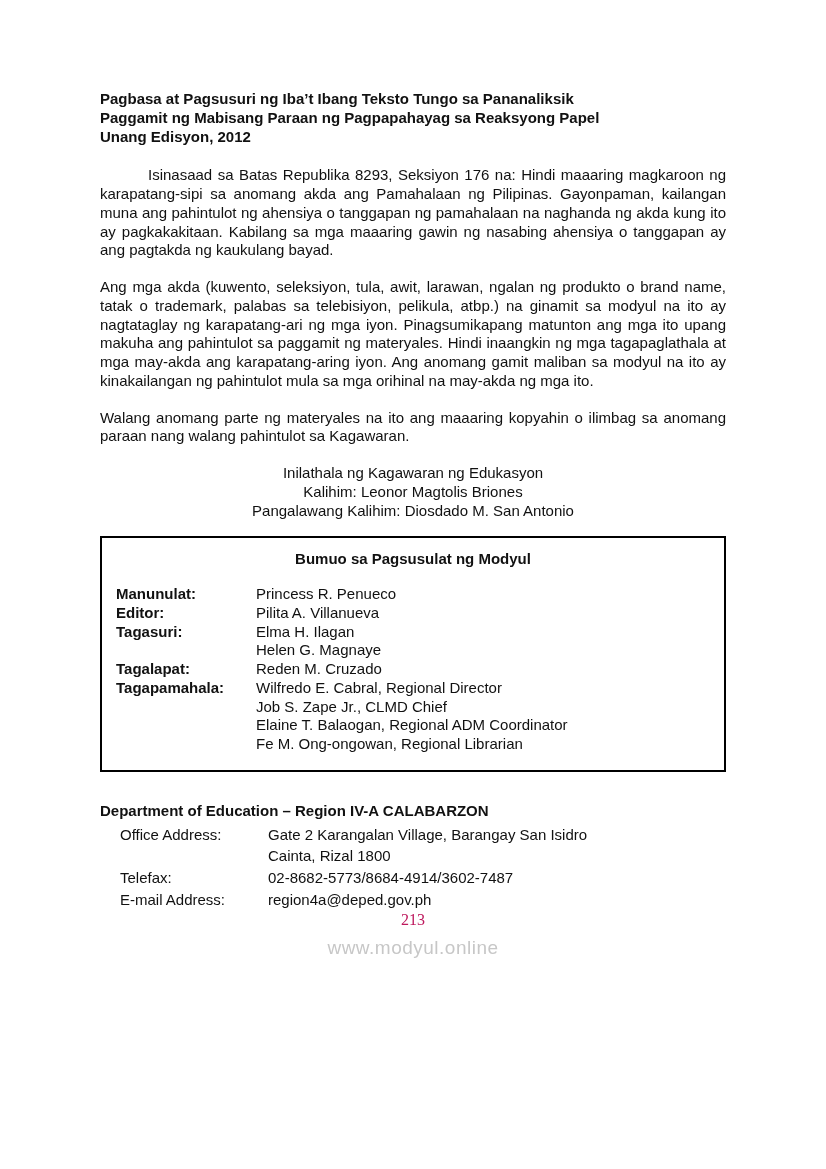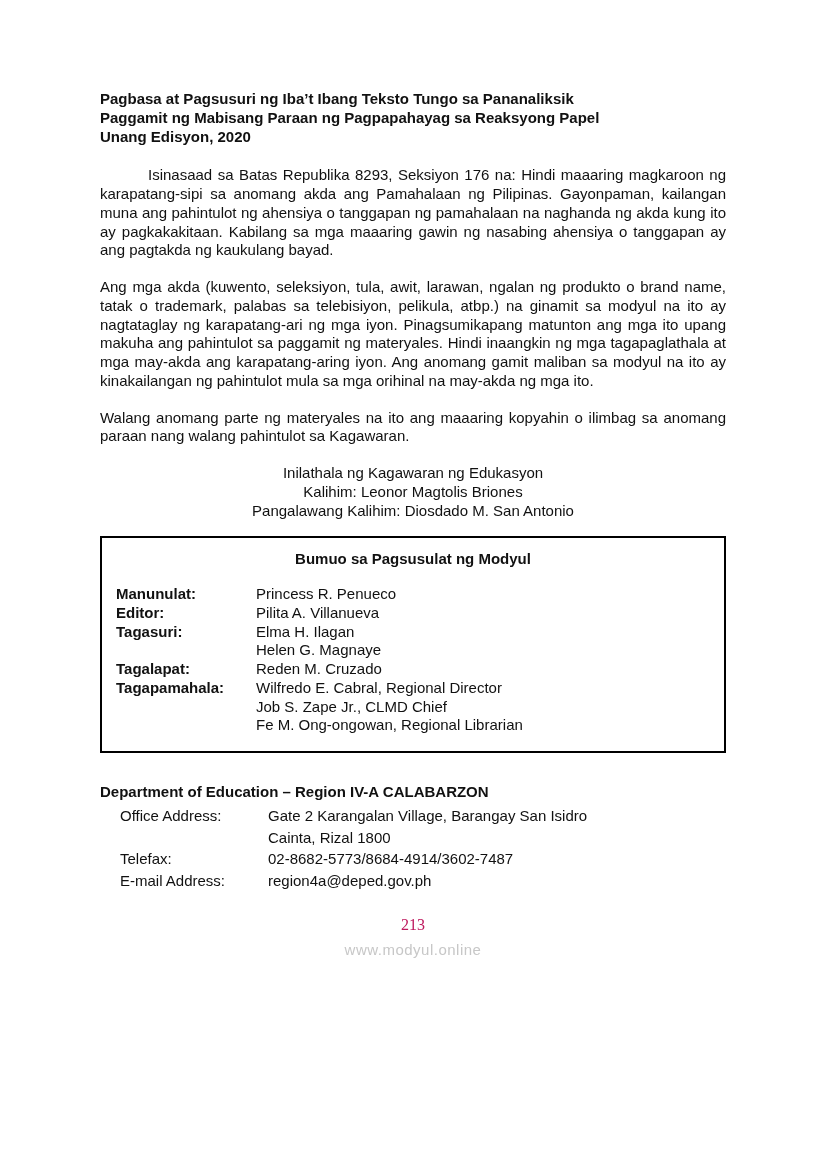--- a/index.html
+++ b/index.html
@@ -60,35 +60,35 @@
     text-align: center;
   }
   .page-number {
     font-family: "Liberation Serif", serif;
     font-size: 16px;
     color: #be185d;
     margin-bottom: 6px;
   }
   .watermark {
     font-family: "Liberation Sans", sans-serif;
-    font-size: 15px;
+    font-size: 19px;
     color: #c7c7c7;
     letter-spacing: 0.5px;
   }
 </style>
 </head>
 <body>
 
 <div class="page">
   <div class="content">
 
     <div class="title-block">
       <div>Pagbasa at Pagsusuri ng Iba’t Ibang Teksto Tungo sa Pananaliksik</div>
       <div>Paggamit ng Mabisang Paraan ng Pagpapahayag sa Reaksyong Papel</div>
-      <div>Unang Edisyon, 2020</div>
+      <div>Unang Edisyon, 2012</div>
     </div>
 
     <p class="para indent">Isinasaad sa Batas Republika 8293, Seksiyon 176 na: Hindi maaaring magkaroon ng karapatang-sipi sa anomang akda ang Pamahalaan ng Pilipinas. Gayonpaman, kailangan muna ang pahintulot ng ahensiya o tanggapan ng pamahalaan na naghanda ng akda kung ito ay pagkakakitaan. Kabilang sa mga maaaring gawin ng nasabing ahensiya o tanggapan ay ang pagtakda ng kaukulang bayad.</p>
     <p class="para">Ang mga akda (kuwento, seleksiyon, tula, awit, larawan, ngalan ng produkto o brand name, tatak o trademark, palabas sa telebisiyon, pelikula, atbp.) na ginamit sa modyul na ito ay nagtataglay ng karapatang-ari ng mga iyon. Pinagsumikapang matunton ang mga ito upang makuha ang pahintulot sa paggamit ng materyales. Hindi inaangkin ng mga tagapaglathala at mga may-akda ang karapatang-aring iyon. Ang anomang gamit maliban sa modyul na ito ay kinakailangan ng pahintulot mula sa mga orihinal na may-akda ng mga ito.</p>
     <p class="para">Walang anomang parte ng materyales na ito ang maaaring kopyahin o ilimbag sa anomang paraan nang walang pahintulot sa Kagawaran.</p>
 
     <div class="publisher-block">
       <div>Inilathala ng Kagawaran ng Edukasyon</div>
       <div>Kalihim: Leonor Magtolis Briones</div>
       <div>Pangalawang Kalihim: Diosdado M. San Antonio</div>
@@ -125,20 +125,21 @@
         <div class="credits-values">
           <div>Reden M. Cruzado</div>
         </div>
       </div>
 
       <div class="credits-row">
         <div class="credits-label">Tagapamahala:</div>
         <div class="credits-values">
           <div>Wilfredo E. Cabral, Regional Director</div>
           <div>Job S. Zape Jr., CLMD Chief</div>
+          <div>Elaine T. Balaogan, Regional ADM Coordinator</div>
           <div>Fe M. Ong-ongowan, Regional Librarian</div>
         </div>
       </div>
     </div>
 
     <div class="contact-block">
       <div class="dept-heading">Department of Education – Region IV-A CALABARZON</div>
 
       <div class="contact-row">
         <div class="contact-label">Office Address:</div>

